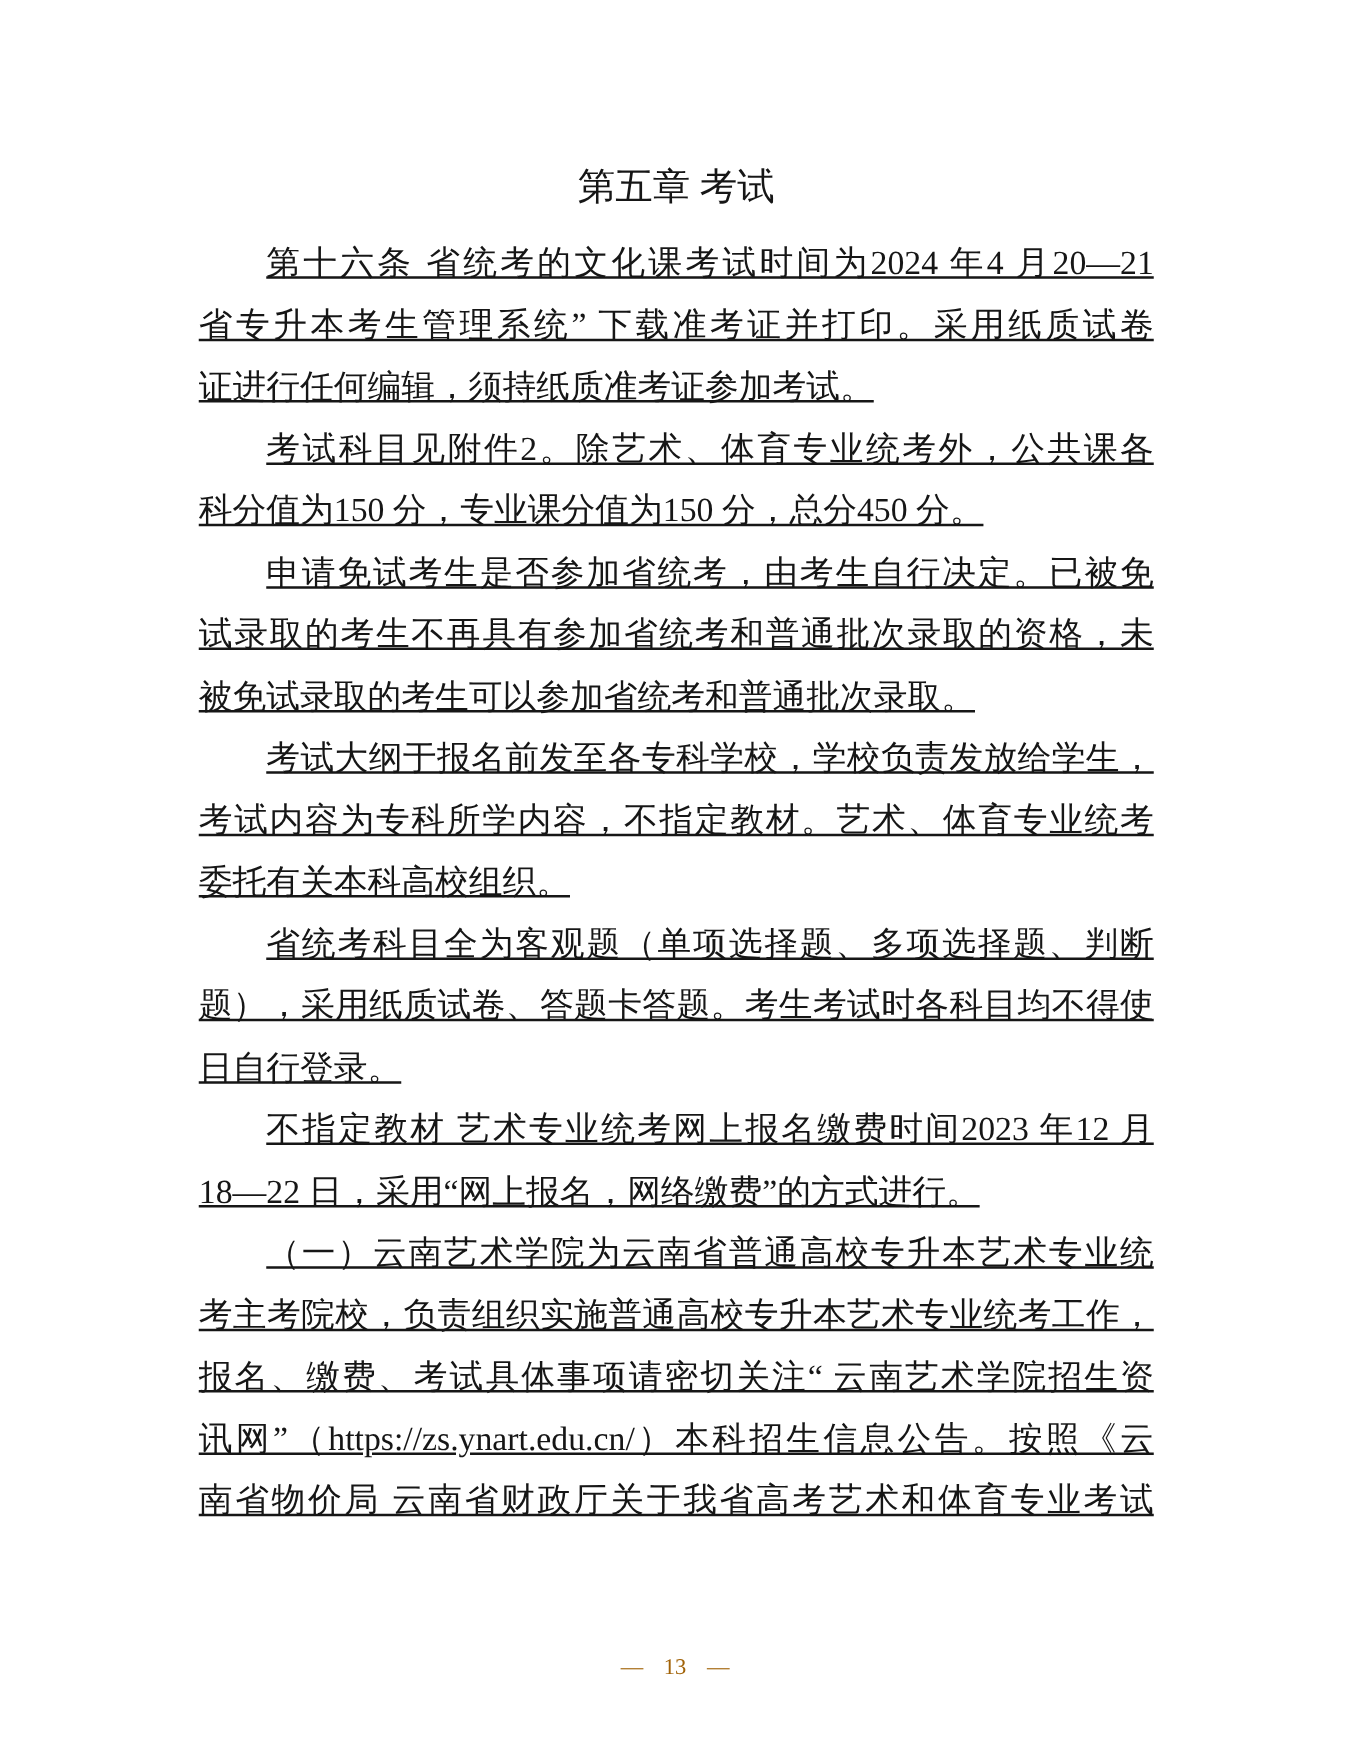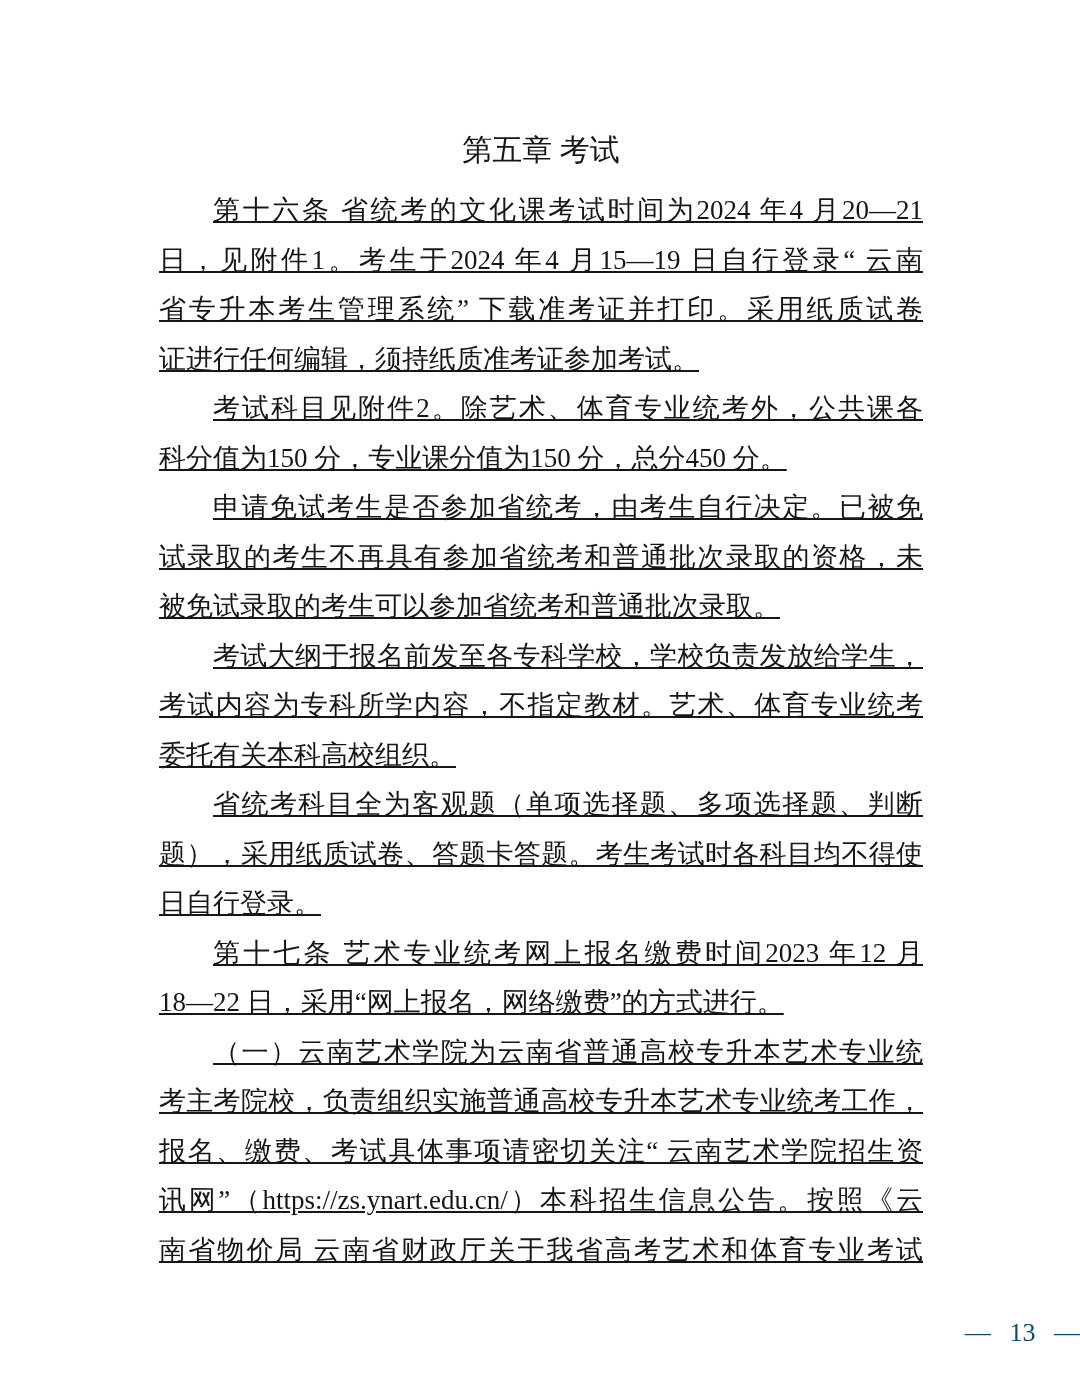--- a/index.html
+++ b/index.html
@@ -43,49 +43,48 @@
   }
   .ln.end {
     text-align: center;
     text-align-last: left;
   }
   .page-number {
     position: absolute;
     left: 0;
     top: 1316px;
     width: 100%;
-    text-align: right;
-    font-size: 26px;
+    text-align: center;
+    font-size: 18px;
     line-height: 34px;
     word-spacing: 12px;
-    color: #0c4a6e;
+    color: #a16207;
   }
 </style>
 </head>
 <body>
 
 <div class="page">
   <div class="text-block">
     <div class="chapter-title">第五章 考试</div>
     <div class="ln indent">第十六条 省统考的文化课考试时间为2024 年4 月20—21</div>
-    <div class="ln">日，见附件1。考生于2024 年4 月15—19 日自行登录“ 云南</div>
     <div class="ln">省专升本考生管理系统” 下载准考证并打印。采用纸质试卷</div>
     <div class="ln end">证进行任何编辑，须持纸质准考证参加考试。</div>
     <div class="ln indent">考试科目见附件2。除艺术、体育专业统考外，公共课各</div>
     <div class="ln end">科分值为150 分，专业课分值为150 分，总分450 分。</div>
     <div class="ln indent">申请免试考生是否参加省统考，由考生自行决定。已被免</div>
     <div class="ln">试录取的考生不再具有参加省统考和普通批次录取的资格，未</div>
     <div class="ln end">被免试录取的考生可以参加省统考和普通批次录取。</div>
     <div class="ln indent">考试大纲于报名前发至各专科学校，学校负责发放给学生，</div>
     <div class="ln">考试内容为专科所学内容，不指定教材。艺术、体育专业统考</div>
     <div class="ln end">委托有关本科高校组织。</div>
     <div class="ln indent">省统考科目全为客观题（单项选择题、多项选择题、判断</div>
     <div class="ln">题），采用纸质试卷、答题卡答题。考生考试时各科目均不得使</div>
     <div class="ln end">日自行登录。</div>
-    <div class="ln indent">第十七条 艺术专业统考网上报名缴费时间2023 年12 月</div>
+    <div class="ln indent">不指定教材 艺术专业统考网上报名缴费时间2023 年12 月</div>
     <div class="ln end">18—22 日，采用“网上报名，网络缴费”的方式进行。</div>
     <div class="ln indent">（一）云南艺术学院为云南省普通高校专升本艺术专业统</div>
     <div class="ln">考主考院校，负责组织实施普通高校专升本艺术专业统考工作，</div>
     <div class="ln">报名、缴费、考试具体事项请密切关注“ 云南艺术学院招生资</div>
     <div class="ln">讯网”（https://zs.ynart.edu.cn/）本科招生信息公告。按照《云</div>
     <div class="ln">南省物价局 云南省财政厅关于我省高考艺术和体育专业考试</div>
   </div>
   <div class="page-number">— 13 —</div>
 </div>
 

